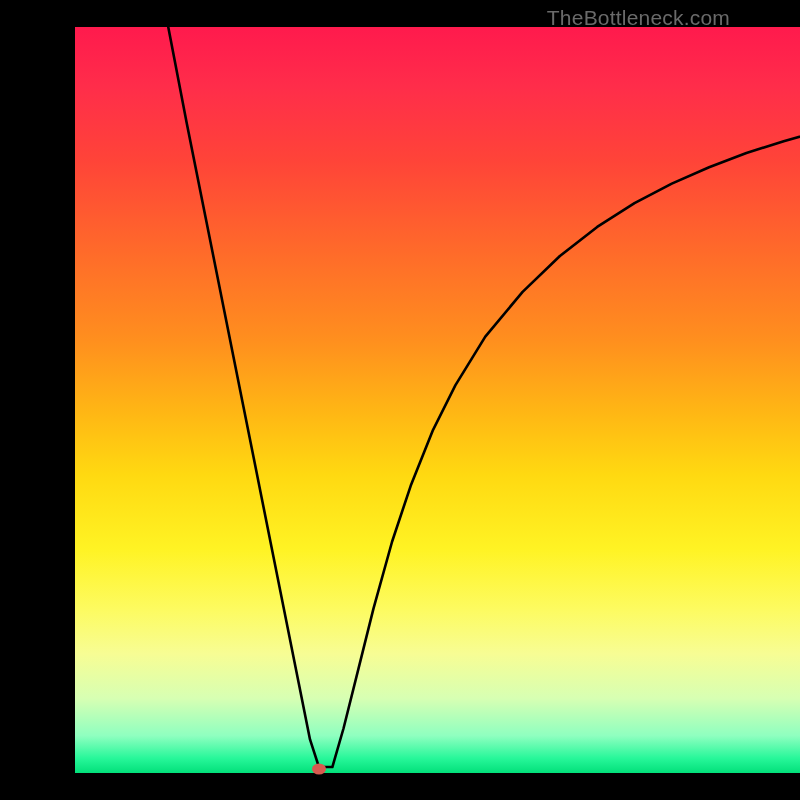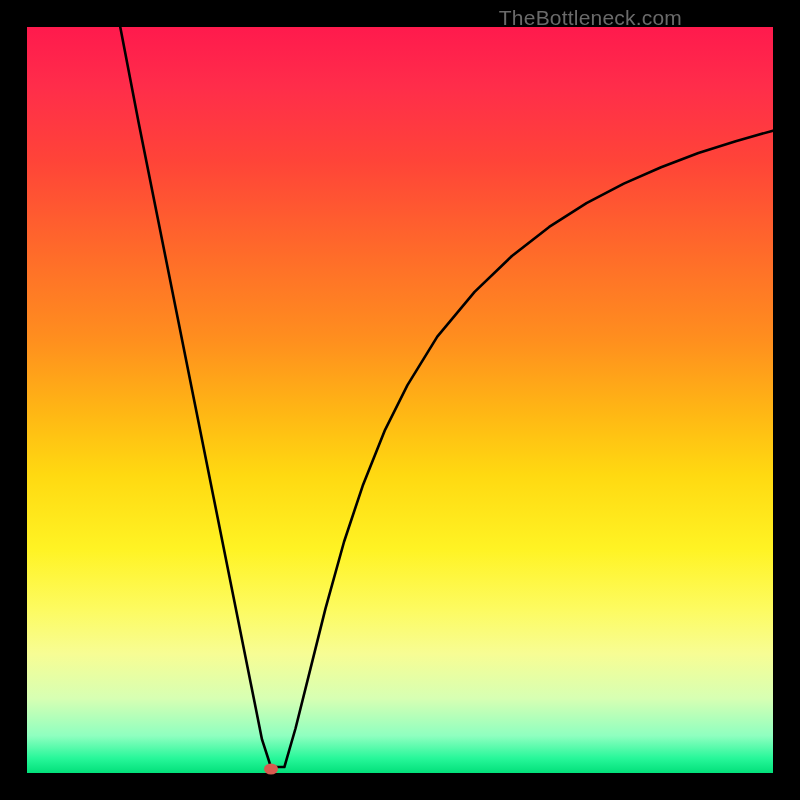--- a/index.html
+++ b/index.html
@@ -9,20 +9,21 @@
     height: 800px;
     background: #000;
     overflow: hidden;
     font-family: Arial, Helvetica, sans-serif;
   }
   .frame {
     position: relative;
     width: 696px;
     height: 800px;
     background: #000;
+    margin-left: 48px;
   }
   .plot-area {
     position: absolute;
     left: 27px;
     top: 27px;
     width: 746px;
     height: 746px;
     background: linear-gradient(to bottom,
       #ff1a4d 0%,
       #ff2d4a 8%,

